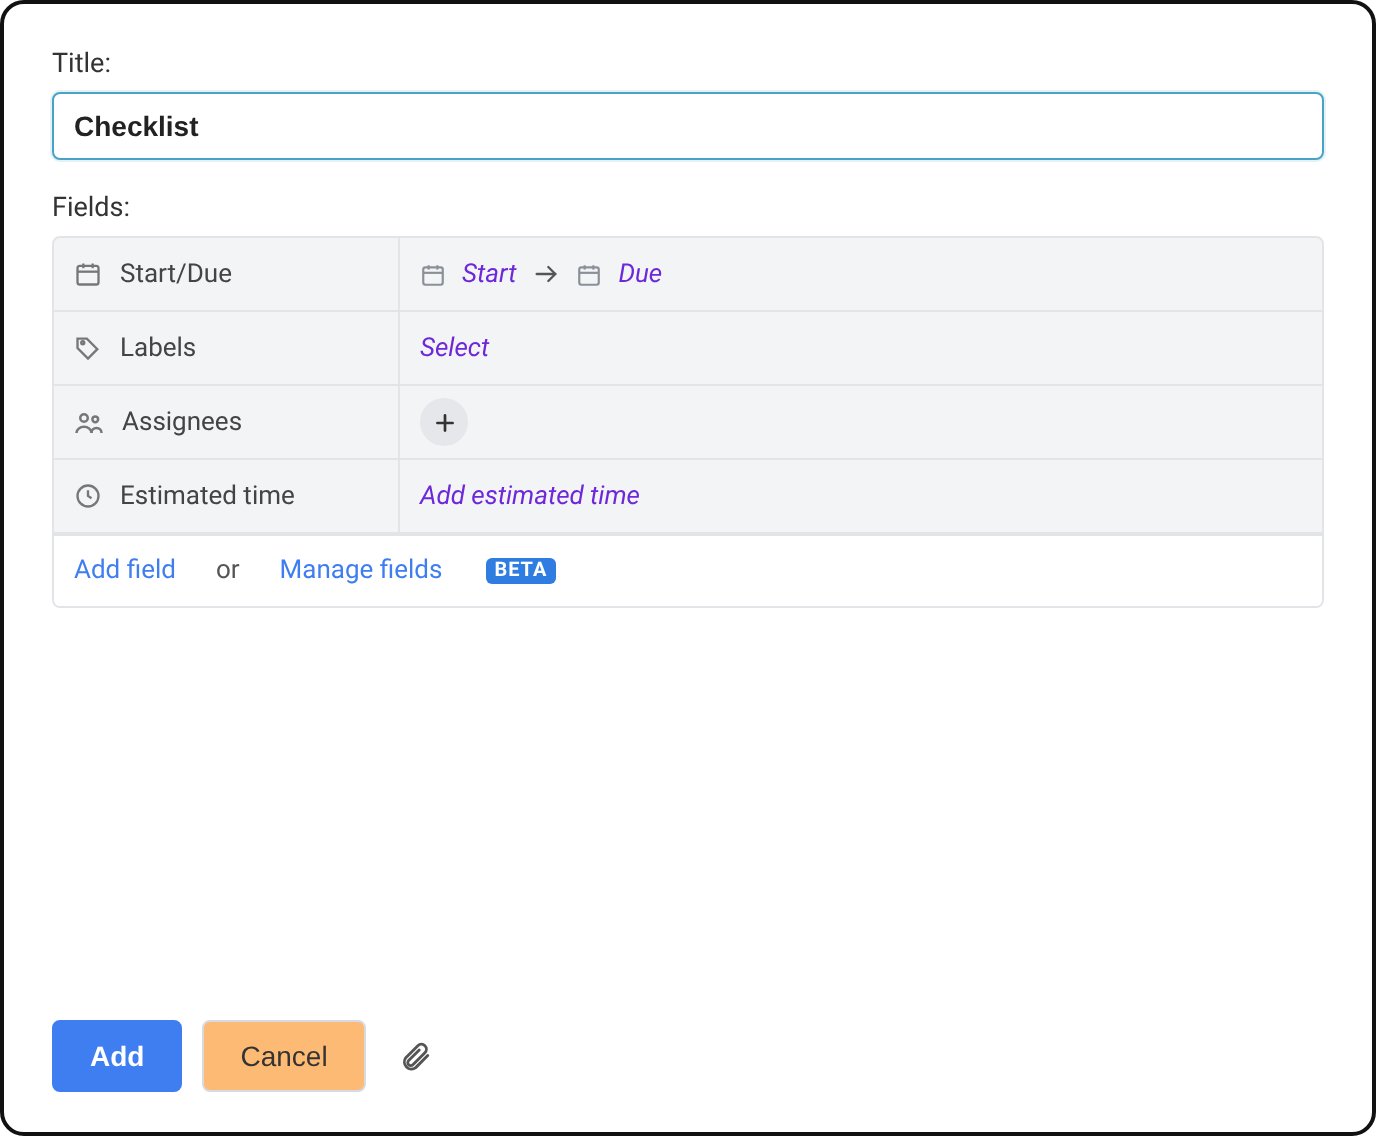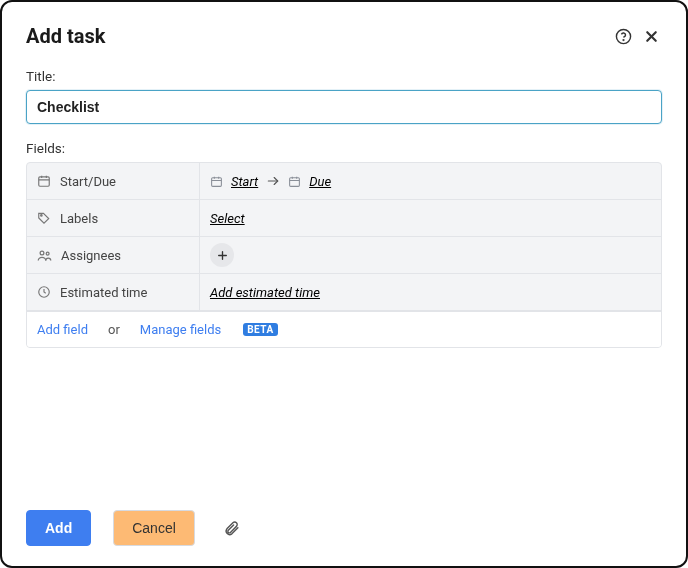--- a/index.html
+++ b/index.html
@@ -97,24 +97,23 @@
       color: #444;
     }
     .field-name svg { flex-shrink: 0; }
     .field-value {
       flex: 1;
       display: flex;
       align-items: center;
       padding: 0 10px;
       gap: 8px;
       font-size: 13px;
-      color: #000000;
+      color: #6d28d9;
       font-style: italic;
       cursor: pointer;
-      text-decoration: underline;
     }
     .field-value .nonit { font-style: normal; }
     .plus-circle {
       width: 24px;
       height: 24px;
       border-radius: 50%;
       background: #e6e7ea;
       display: flex;
       align-items: center;
       justify-content: center;
@@ -140,21 +139,21 @@
       font-weight: 700;
       padding: 1px 4px;
       border-radius: 3px;
       letter-spacing: 0.5px;
       margin-left: 2px;
       font-style: normal;
     }
     .actions {
       display: flex;
       align-items: center;
-      gap: 22px;
+      gap: 10px;
       position: absolute;
       bottom: 20px;
       left: 24px;
     }
     .btn {
       border-radius: 4px;
       font-size: 14px;
       padding: 9px 18px;
       cursor: pointer;
       border: 1px solid transparent;
@@ -176,38 +175,20 @@
       display: inline-flex;
       align-items: center;
       margin-left: 6px;
     }
   </style>
 </head>
 <body>
 
 <div class="dialog">
 
-  <div class="header">
-    <h1>Add task</h1>
-    <div class="header-actions">
-      <span class="icon-btn">
-        <svg width="17" height="17" viewBox="0 0 24 24" fill="none" stroke="currentColor" stroke-width="2">
-          <circle cx="12" cy="12" r="10"></circle>
-          <path d="M9.1 9a3 3 0 0 1 5.8 1c0 2-3 3-3 3"></path>
-          <circle cx="12" cy="17" r="0.6" fill="currentColor"></circle>
-        </svg>
-      </span>
-      <span class="icon-btn">
-        <svg width="17" height="17" viewBox="0 0 24 24" fill="none" stroke="currentColor" stroke-width="3" stroke-linecap="round">
-          <line x1="6" y1="6" x2="18" y2="18"></line>
-          <line x1="18" y1="6" x2="6" y2="18"></line>
-        </svg>
-      </span>
-    </div>
-  </div>
 
   <div class="section">
     <label class="label">Title:</label>
     <input type="text" class="title-input" value="Checklist" style="">
   </div>
 
 
   <div class="section">
     <label class="label">Fields:</label>
     <div class="fields-table">

